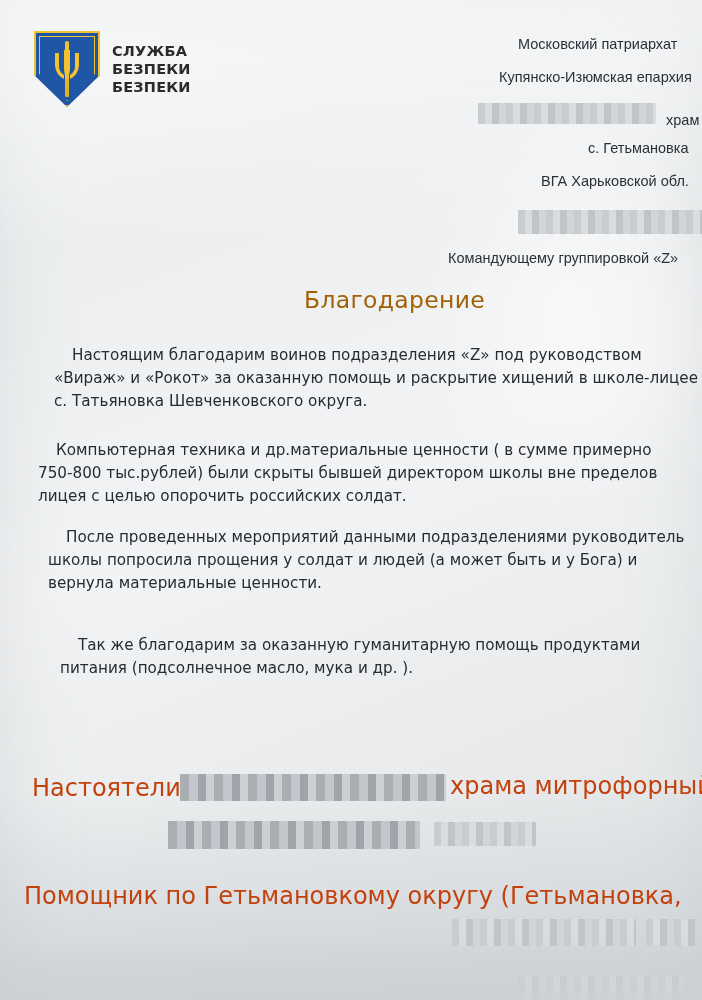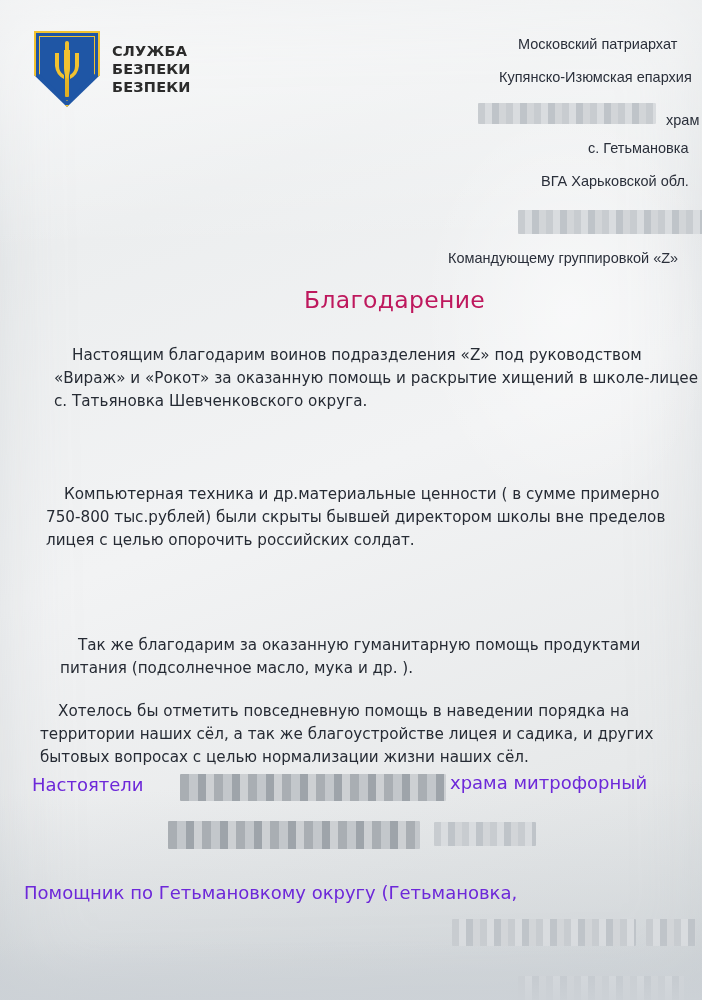--- a/index.html
+++ b/index.html
@@ -151,41 +151,41 @@
         #9ea4aa 18px, #9ea4aa 26px,
         #cdd0d3 26px, #cdd0d3 34px);
   }
 
   
   #doc-title {
     position: absolute;
     left: 286px;
     top: 272px;
     font-size: 23.5px;
-    color: #be185d;
+    color: #a16207;
     letter-spacing: 0.3px;
   }
 
   
   .para {
     position: absolute;
     font-size: 15.2px;
     line-height: 1.52;
     color: #262b34;
     width: 640px;
   }
   .para.indent {
     text-indent: 18px;
   }
 
   
   .sig-line {
     position: absolute;
-    font-size: 18px;
-    color: #6d28d9;
+    font-size: 24px;
+    color: #c2410c;
     white-space: nowrap;
   }
 
   #bottom-shade {
     position: absolute;
     left: 0; bottom: 0; width: 702px; height: 60px;
     background: linear-gradient(0deg, rgba(205,210,215,0.85), rgba(205,210,215,0));
     pointer-events: none;
   }
 </style>
@@ -229,26 +229,26 @@
     <div class="addr-line" style="left:523px; top:159px;">ВГА Харьковской обл.</div>
 
     <div class="redact" style="left:500px; top:196px; width:190px; height:24px;"></div>
 
     <div class="addr-line" style="left:430px; top:236px;">Командующему группировкой «Z»</div>
 
     <div id="doc-title">Благодарение</div>
 
     <div class="para indent" style="left:36px; top:330px; width:645px;">Настоящим благодарим воинов подразделения «Z»   под руководством  «Вираж» и «Рокот» за оказанную помощь и раскрытие хищений в школе-лицее с. Татьяновка Шевченковского округа.</div>
 
-    <div class="para indent" style="left:28px; top:425px; width:650px;margin-top:44px;">Компьютерная техника и др.материальные ценности ( в сумме примерно 750-800 тыс.рублей) были скрыты бывшей директором школы вне пределов лицея с целью опорочить российских солдат.</div>
-
+    <div class="para indent" style="left:20px; top:425px; width:650px;">Компьютерная техника и др.материальные ценности ( в сумме примерно 750-800 тыс.рублей) были скрыты бывшей директором школы вне пределов лицея с целью опорочить российских солдат.</div>
+
+    <div class="para indent" style="left:30px; top:512px; width:655px;">После проведенных мероприятий данными подразделениями руководитель школы попросила прощения у солдат и людей (а может быть и у Бога) и вернула материальные ценности.</div>
 
     <div class="para indent" style="left:42px; top:620px; width:650px;">Так же благодарим за оказанную гуманитарную помощь продуктами питания (подсолнечное масло, мука и др. ).</div>
 
-    <div class="para indent" style="left:22px; top:686px; width:660px;">Хотелось бы отметить повседневную помощь в наведении порядка на территории наших сёл, а так же благоустройстве  лицея и садика, и других бытовых вопросах с целью нормализации жизни наших сёл.</div>
 
     <div class="sig-line" style="left:14px; top:760px;">Настоятели</div>
     <div class="redact dark" style="left:162px; top:760px; width:266px; height:27px;"></div>
     <div class="sig-line" style="left:432px; top:758px;">храма митрофорный</div>
 
     <div class="redact dark" style="left:150px; top:807px; width:252px; height:28px;"></div>
     <div class="redact" style="left:416px; top:808px; width:102px; height:24px;"></div>
 
     <div class="sig-line" style="left:6px; top:868px;">Помощник по Гетьмановкому округу (Гетьмановка,</div>
 

